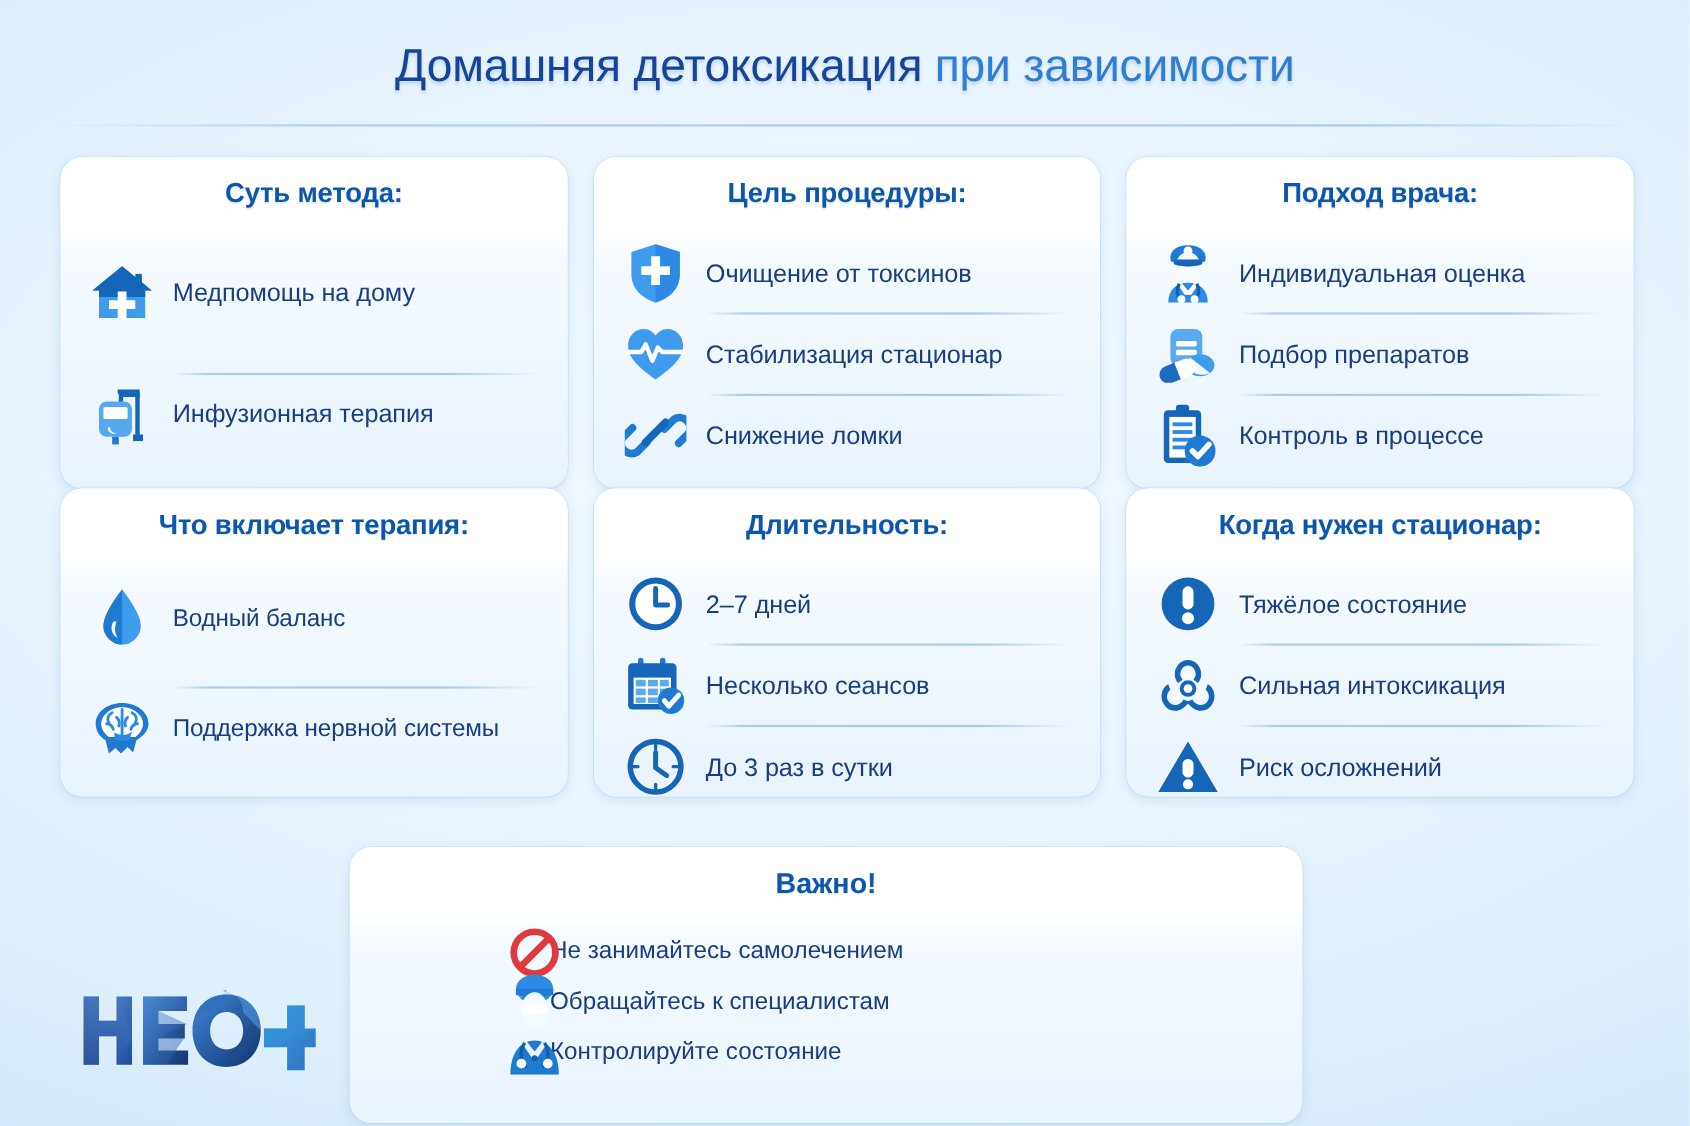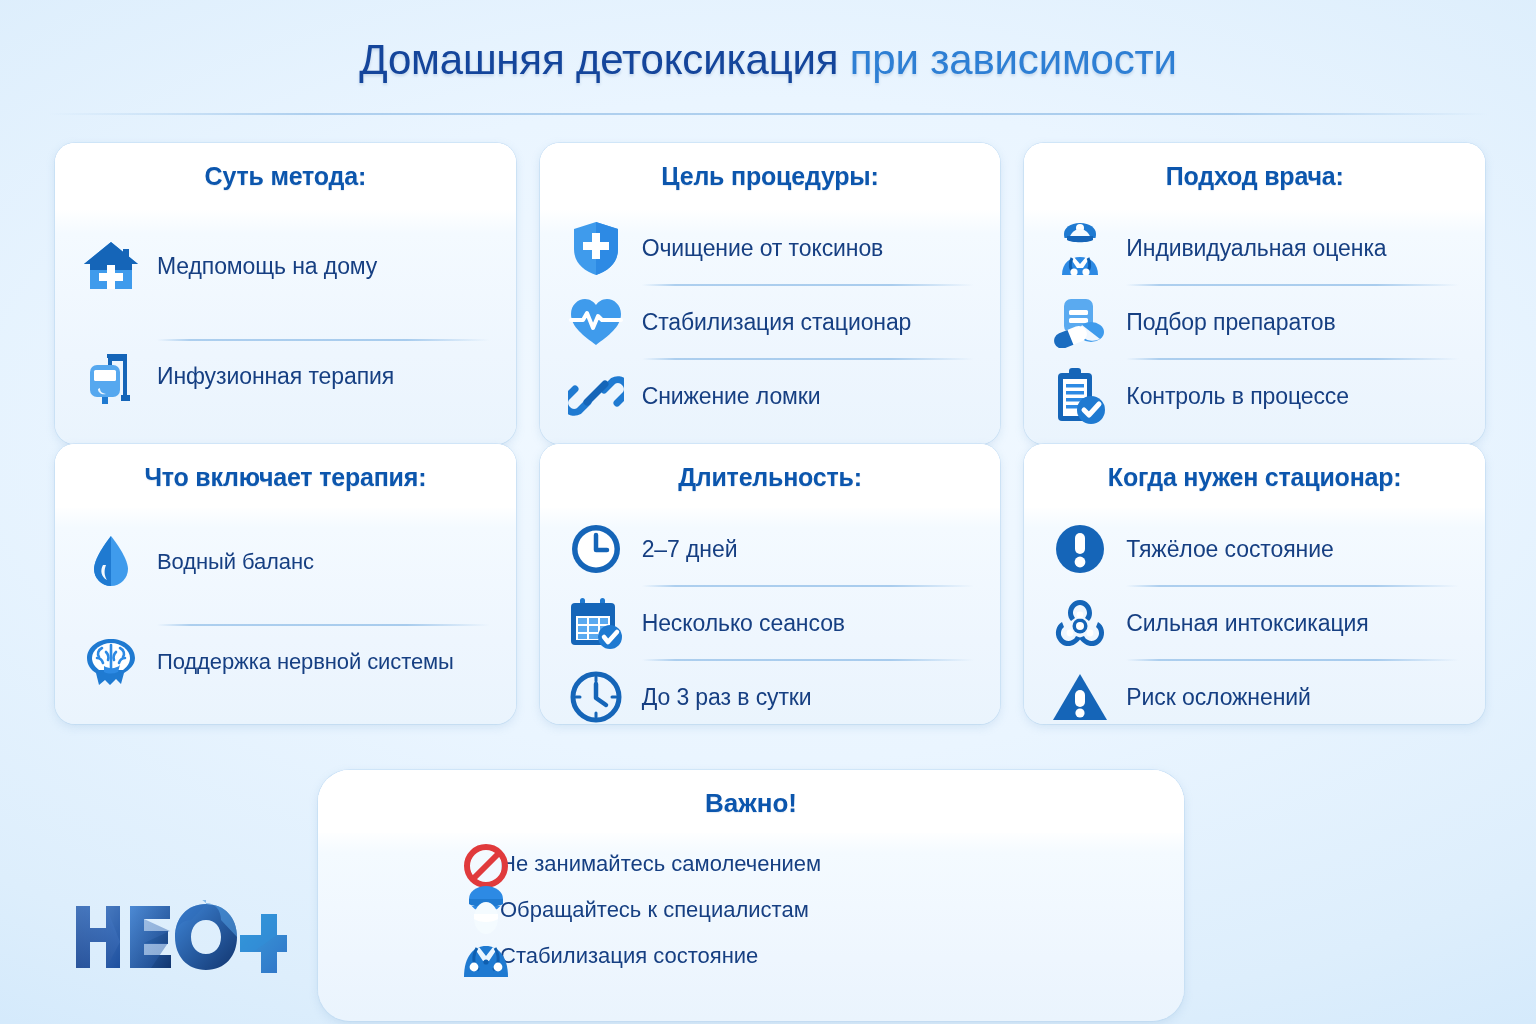--- a/index.html
+++ b/index.html
@@ -120,21 +120,21 @@
   }
 
   
   .card.dense .item-label { font-size: 22px; }
 
   
   .important {
     position: absolute;
     left: 318px; top: 770px;
     width: 866px;
-    border-radius: 32px;
+    border-radius: 20px;
     background: linear-gradient(to bottom, #ffffff 0%, #ffffff 24%, #f4faff 33%, #eef6fe 75%, #eaf4fd 100%);
     box-shadow:
       0 3px 10px rgba(120,165,205,.22),
       0 1px 0 rgba(255,255,255,.9) inset,
       0 0 0 1px rgba(206,228,248,.75);
     overflow: hidden;
   }
   .important-head {
     text-align: center;
     font-weight: bold;
@@ -479,21 +479,21 @@
       </svg>
     </span>
 
     <div class="imp-item">
       <span class="imp-label">Не занимайтесь самолечением</span>
     </div>
     <div class="imp-item">
       <span class="imp-label">Обращайтесь к специалистам</span>
     </div>
     <div class="imp-item">
-      <span class="imp-label">Стабилизация состояние</span>
+      <span class="imp-label">Контролируйте состояние</span>
     </div>
   </div>
 </div>
 
 <div class="logo">
   <svg width="215" height="74" viewBox="0 0 215 74">
     <defs>
       <linearGradient id="g1" x1="0" y1="0" x2="1" y2="1">
         <stop offset="0" stop-color="#5d8fd0"></stop>
           <stop offset="1" stop-color="#1d4f9e"></stop>

